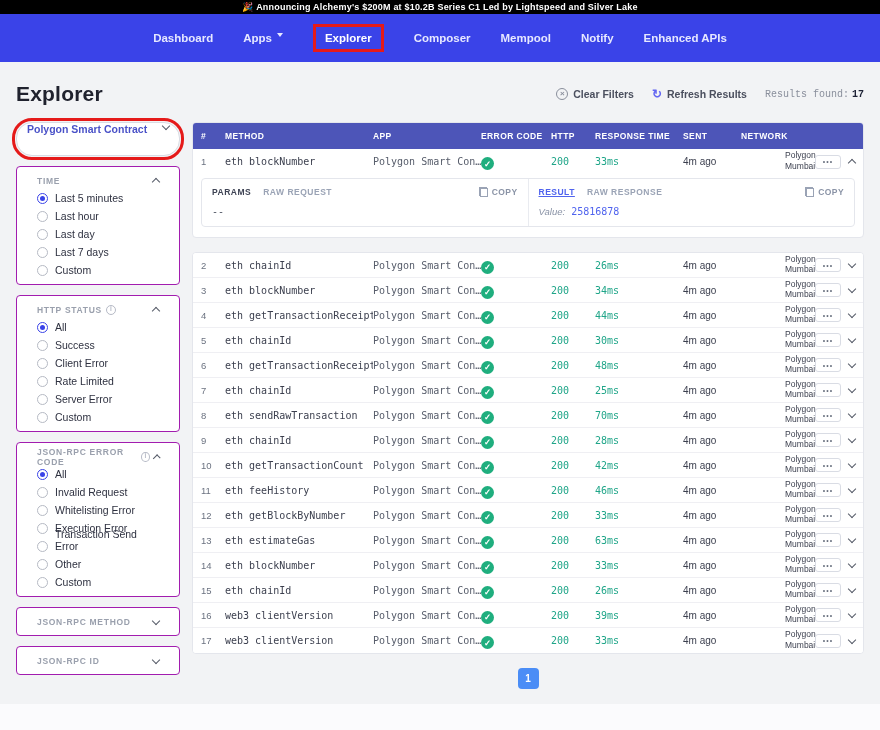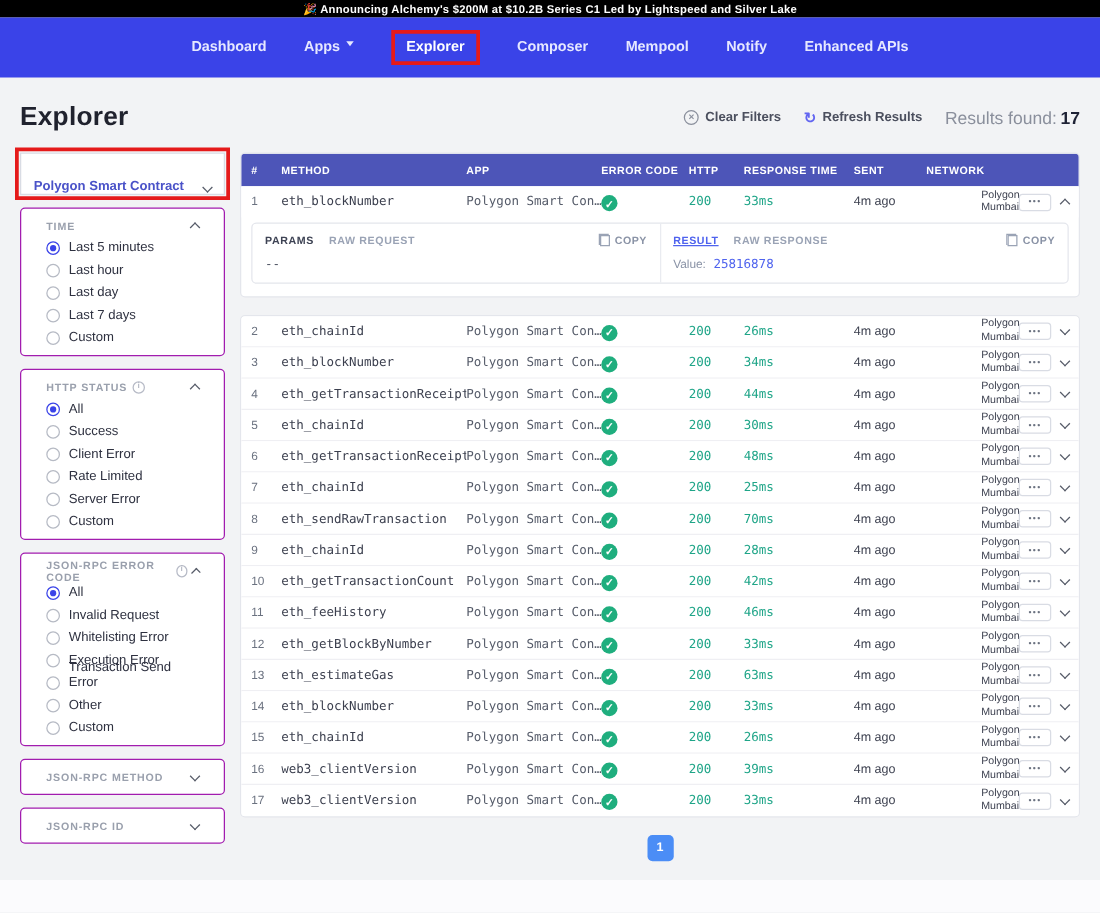--- a/index.html
+++ b/index.html
@@ -41,30 +41,30 @@
   h1 { font-size:21px; font-weight:bold; color:#20222e; letter-spacing:.2px; }
   .header-actions { display:flex; align-items:center; gap:18px; }
   .action { display:flex; align-items:center; gap:5px; cursor:pointer;
     font-size:10.5px; font-weight:bold; color:#4b4f5e; }
   .circle-x {
     width:12px; height:12px; border:1.2px solid #8a8f9c; border-radius:50%;
     color:#8a8f9c; font-size:8px; font-weight:bold;
     display:inline-flex; align-items:center; justify-content:center; line-height:1;
   }
   .refresh-ic { color:#6366f1; font-size:12px; font-weight:bold; line-height:1; }
-  .results-found { font-size:14px; color:#8a8f9c; }
+  .results-found { font-size:10px; color:#8a8f9c;font-family:Liberation Mono, monospace; }
   .results-found b { color:#1e2235; margin-left:3px; }
   
   .content { display:flex; gap:12px; padding:0 16px; align-items:flex-start; }
   .sidebar { width:164px; flex:none; display:flex; flex-direction:column; gap:10px; }
   #filter-sections { display:flex; flex-direction:column; gap:10px; }
   
   .app-dropdown {
-    background:#fff; border:1px solid #d9dce4; border-radius:0;
-    height:34px; padding:0 10px; display:flex; align-items:flex-end;
+    background:#fff; border:1px solid #d9dce4; border-radius:16px;
+    height:34px; padding:0 10px; display:flex; align-items:flex-start;
     justify-content:space-between; cursor:pointer;
     font-size:10.5px; font-weight:bold; color:#4a52c8;
   }
   .app-dropdown.annotated { outline:3px solid #e51a1a; outline-offset:1px; }
   .filter-card {
     background:#fff; border:1px solid #a21caf; border-radius:4px;
     padding:8px 20px;
   }
   .filter-head { display:flex; align-items:center; gap:4px; height:11px; }
   .filter-title {
@@ -146,21 +146,21 @@
   }
   .copy-icon { position:relative; width:9px; height:10px; display:inline-block; }
   .copy-icon::before {
     content:""; position:absolute; left:0; top:0; width:6px; height:7px; border:1px solid #9aa3b5;
   }
   .copy-icon::after {
     content:""; position:absolute; right:0; bottom:0; width:6px; height:7px;
     border:1px solid #9aa3b5; background:#fff;
   }
   .panel-content { margin-top:9px; font-family:"DejaVu Sans Mono", monospace; font-size:10px; color:#4b5160; }
-  .value-label { font-family:"Liberation Sans", sans-serif; color:#8a93a6; font-size:9.5px; }
+  .value-label { font-family:"Liberation Sans", sans-serif; color:#8a93a6; font-size:9.5px;font-style:italic; }
   .value-num { color:#4f63ee; }
   
   .pagination { display:flex; justify-content:center; padding:14px 0; }
   .page-btn {
     min-width:21px; height:21px; border:none; border-radius:4px;
     background:#4b8df6; color:#fff; font-size:10px; font-weight:bold;
     display:inline-flex; align-items:center; justify-content:center; cursor:pointer;
     font-family:"Liberation Sans", sans-serif;
   }
   .footer-strip {

